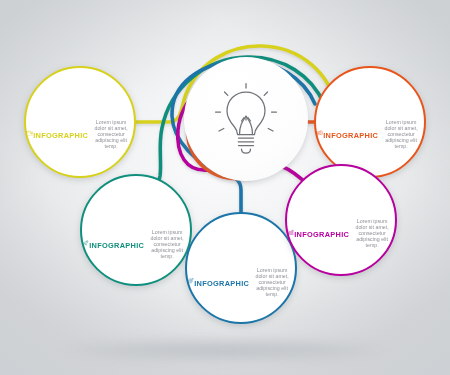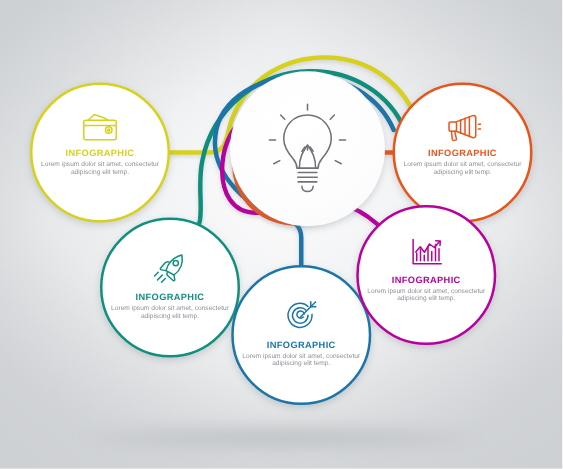--- a/index.html
+++ b/index.html
@@ -26,21 +26,21 @@
   .ground{
     position:absolute;left:50%;top:337px;transform:translateX(-50%);
     width:330px;height:26px;border-radius:50%;
     background:radial-gradient(ellipse at center, rgba(150,156,163,.40) 0%, rgba(150,156,163,.22) 42%, rgba(150,156,163,0) 72%);
     filter:blur(5px);pointer-events:none;
   }
   svg.layer{position:absolute;left:0;top:0;width:450px;height:375px;}
   .node{position:absolute;border-radius:50%;background:#fff;box-sizing:border-box;}
   .node .inner{
     position:absolute;inset:0;border-radius:50%;
-    display:flex;flex-direction:column;align-items:center;justify-content:flex-start;
+    display:flex;align-items:center;justify-content:flex-start;
   }
   .ico{display:block;}
   .ttl{
     font-weight:bold;letter-spacing:.3px;text-align:center;
     font-size:7.4px;line-height:8px;margin:0;
   }
   .body{
     text-align:center;font-size:5.3px;line-height:6.1px;
     color:#8d9096;margin:1.5px 0 0 0;padding:0 6px;
   }

